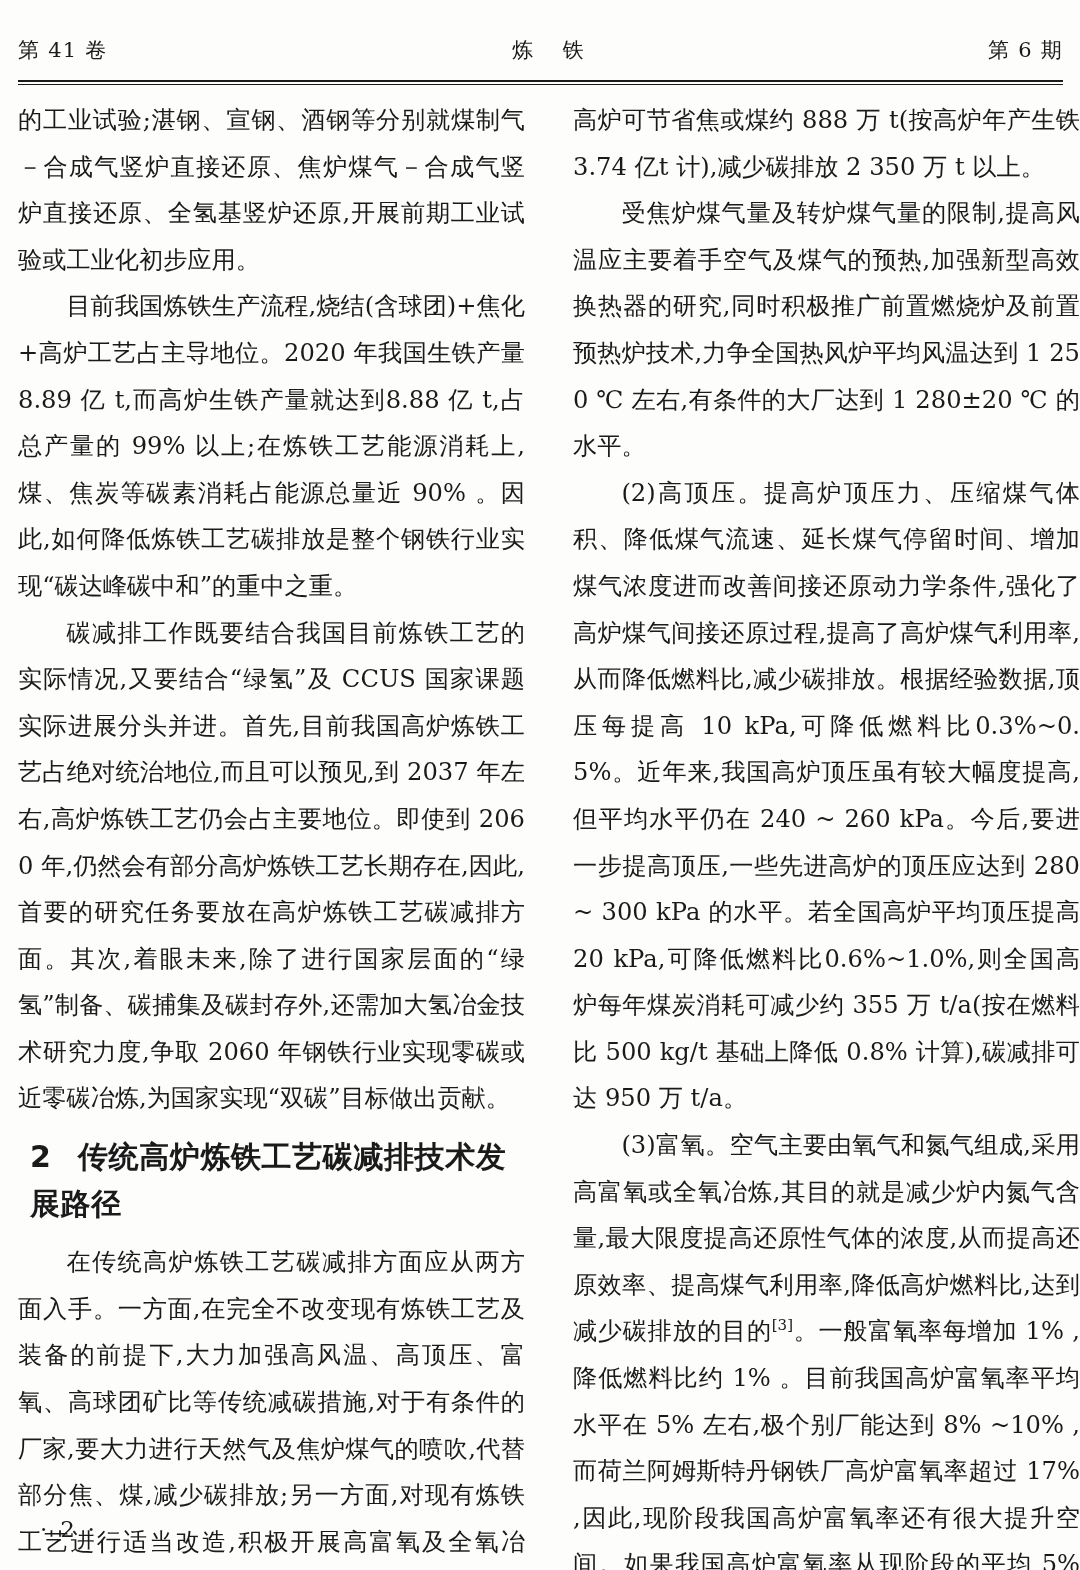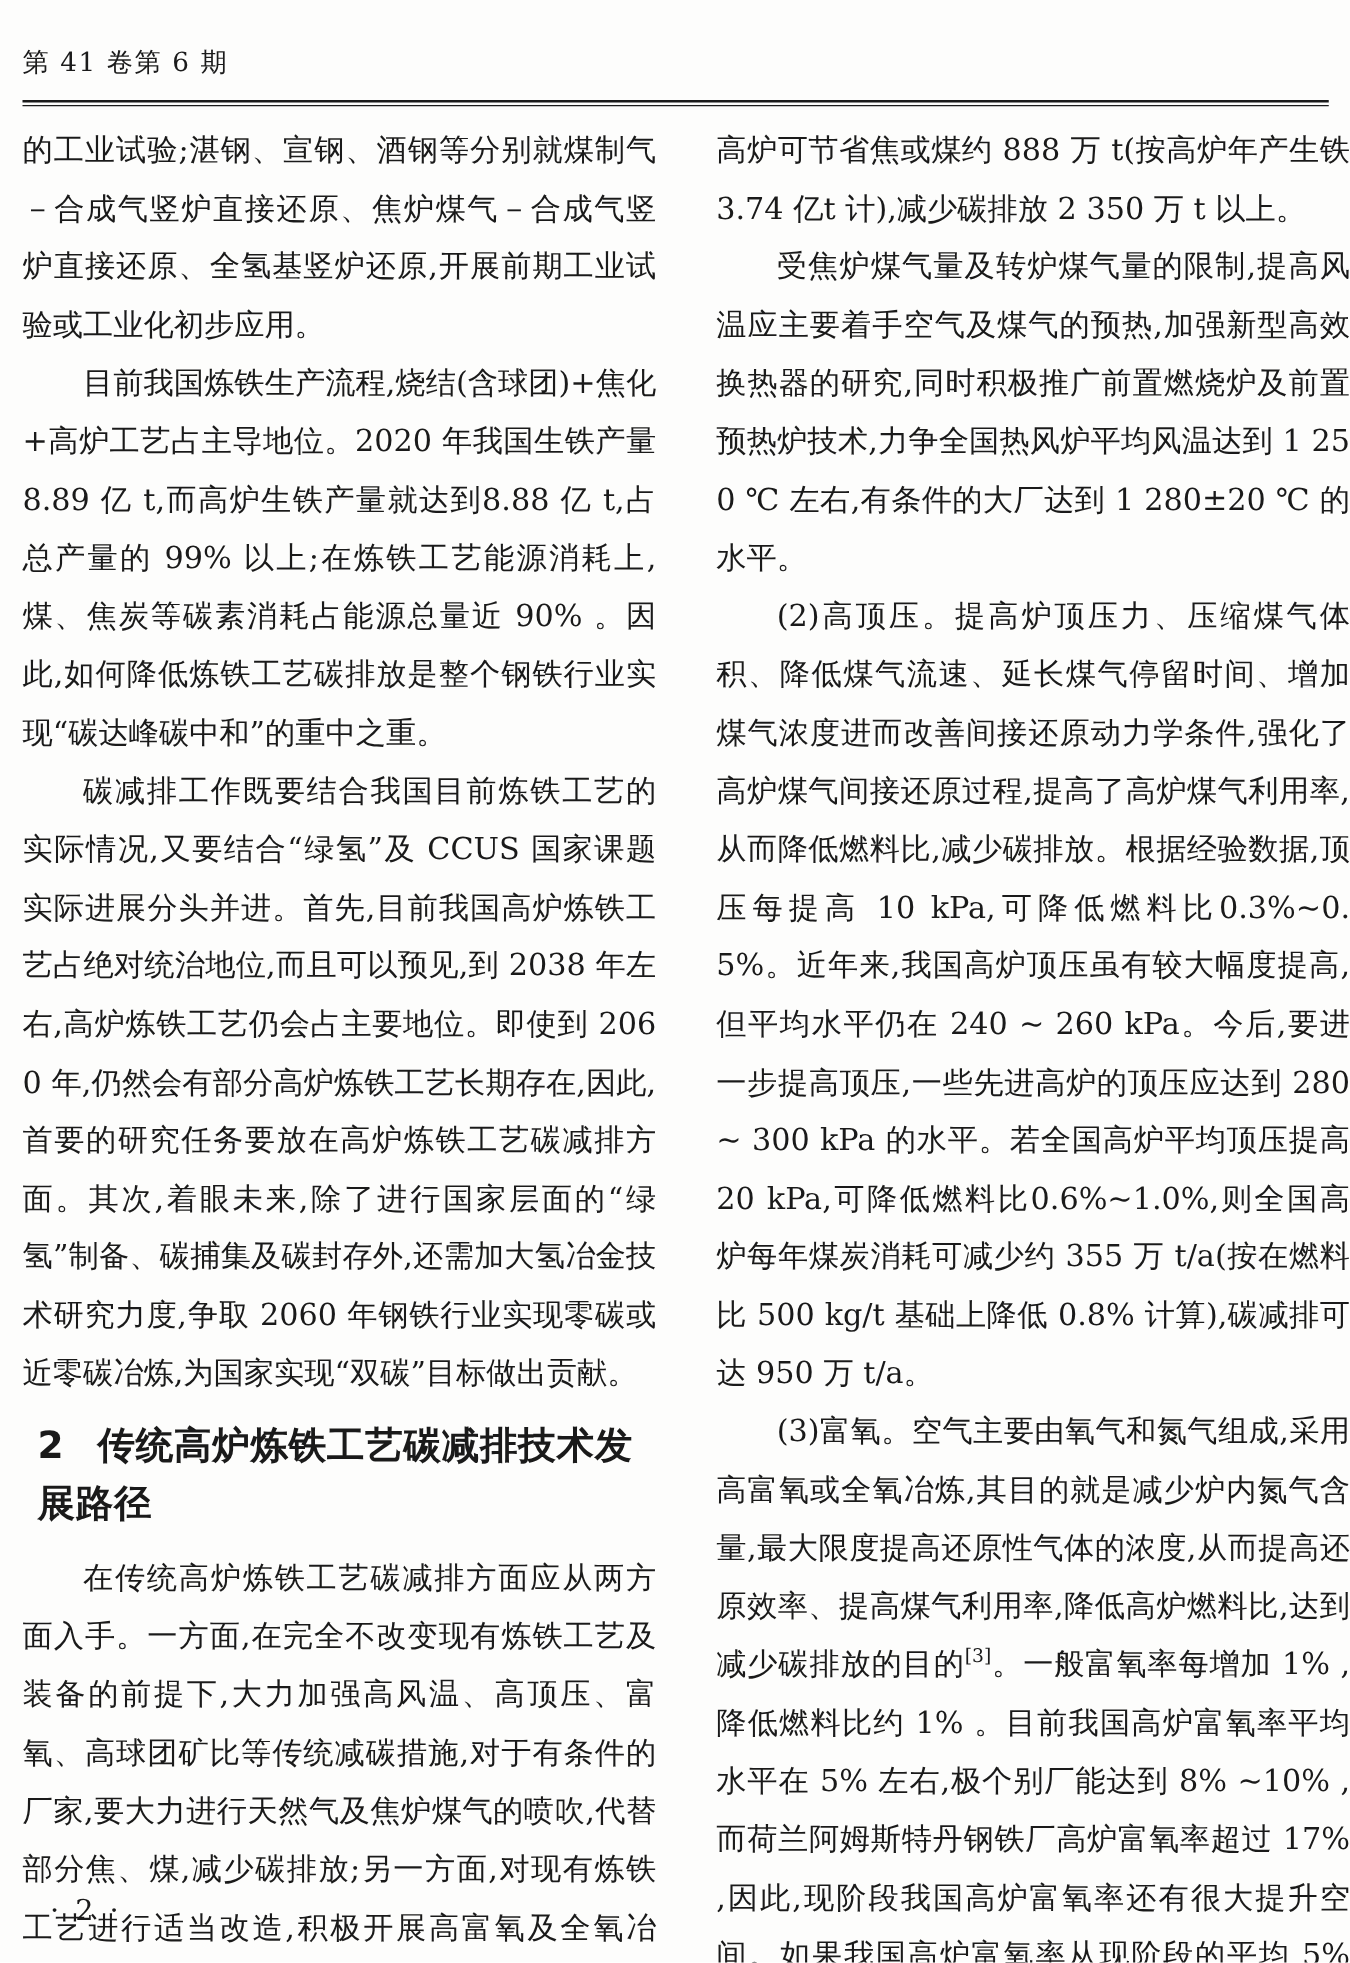--- a/index.html
+++ b/index.html
@@ -23,20 +23,21 @@
 
   
   .running-head {
     position: absolute;
     left: 18px;
     right: 17px;
     top: 36px;
     height: 40px;
     display: flex;
     align-items: baseline;
+    justify-content: space-between;
     font-size: 21px;
     letter-spacing: 0.06em;
     color: #1b1b1b;
   }
   .rh-left  { flex: 0 0 auto; }
   .rh-center{
     flex: 1 1 auto;
     text-align: center;
     letter-spacing: 0.55em;
     text-indent: 0.55em;
@@ -123,35 +124,36 @@
     color: #1b1b1b;
   }
 </style>
 </head>
 <body>
 
 <div class="page">
 
   <div class="running-head">
     <span class="rh-left">第 41 卷</span>
+    <span class="rh-center">炼  铁</span>
     <span class="rh-right">第 6 期</span>
   </div>
 
   <div class="head-rule">
     <div class="thick"></div>
     <div class="gap"></div>
     <div class="thin"></div>
   </div>
 
   <div class="columns">
 
     <div class="col">
       <p class="para">的工业试验;湛钢、宣钢、酒钢等分别就煤制气－合成气竖炉直接还原、焦炉煤气－合成气竖炉直接还原、全氢基竖炉还原,开展前期工业试验或工业化初步应用。</p>
       <p class="para indent">目前我国炼铁生产流程,烧结(含球团)+焦化+高炉工艺占主导地位。2020 年我国生铁产量 8.89 亿 t,而高炉生铁产量就达到8.88 亿 t,占总产量的 99% 以上;在炼铁工艺能源消耗上,煤、焦炭等碳素消耗占能源总量近 90% 。因此,如何降低炼铁工艺碳排放是整个钢铁行业实现“碳达峰碳中和”的重中之重。</p>
-      <p class="para indent">碳减排工作既要结合我国目前炼铁工艺的实际情况,又要结合“绿氢”及 CCUS 国家课题实际进展分头并进。首先,目前我国高炉炼铁工艺占绝对统治地位,而且可以预见,到 2038 年左右,高炉炼铁工艺仍会占主要地位。即使到 2060 年,仍然会有部分高炉炼铁工艺长期存在,因此,首要的研究任务要放在高炉炼铁工艺碳减排方面。其次,着眼未来,除了进行国家层面的“绿氢”制备、碳捕集及碳封存外,还需加大氢冶金技术研究力度,争取 2060 年钢铁行业实现零碳或近零碳冶炼,为国家实现“双碳”目标做出贡献。</p>
+      <p class="para indent">碳减排工作既要结合我国目前炼铁工艺的实际情况,又要结合“绿氢”及 CCUS 国家课题实际进展分头并进。首先,目前我国高炉炼铁工艺占绝对统治地位,而且可以预见,到 2037 年左右,高炉炼铁工艺仍会占主要地位。即使到 2060 年,仍然会有部分高炉炼铁工艺长期存在,因此,首要的研究任务要放在高炉炼铁工艺碳减排方面。其次,着眼未来,除了进行国家层面的“绿氢”制备、碳捕集及碳封存外,还需加大氢冶金技术研究力度,争取 2060 年钢铁行业实现零碳或近零碳冶炼,为国家实现“双碳”目标做出贡献。</p>
       <h2 class="h-sec"><span class="num">2</span><span>传统高炉炼铁工艺碳减排技术发展路径</span></h2>
       <p class="para indent">在传统高炉炼铁工艺碳减排方面应从两方面入手。一方面,在完全不改变现有炼铁工艺及装备的前提下,大力加强高风温、高顶压、富氧、高球团矿比等传统减碳措施,对于有条件的厂家,要大力进行天然气及焦炉煤气的喷吹,代替部分焦、煤,减少碳排放;另一方面,对现有炼铁工艺进行适当改造,积极开展高富氧及全氧冶炼、高富氢及全氢冶炼、高炉煤气自循环、钢化联产等新技术的研究及试验,实现传统炼铁工艺超低碳排放,力争 2030 年传统高炉炼铁工艺碳减排 30% 以上。</p>
 
     </div>
 
     <div class="col">
       <p class="para">高炉可节省焦或煤约 888 万 t(按高炉年产生铁 3.74 亿t 计),减少碳排放 2 350 万 t 以上。</p>
       <p class="para indent">受焦炉煤气量及转炉煤气量的限制,提高风温应主要着手空气及煤气的预热,加强新型高效换热器的研究,同时积极推广前置燃烧炉及前置预热炉技术,力争全国热风炉平均风温达到 1 250 ℃ 左右,有条件的大厂达到 1 280±20 ℃ 的水平。</p>
       <p class="para indent">(2)高顶压。提高炉顶压力、压缩煤气体积、降低煤气流速、延长煤气停留时间、增加煤气浓度进而改善间接还原动力学条件,强化了高炉煤气间接还原过程,提高了高炉煤气利用率,从而降低燃料比,减少碳排放。根据经验数据,顶压每提高 10 kPa,可降低燃料比0.3%~0.5%。近年来,我国高炉顶压虽有较大幅度提高,但平均水平仍在 240 ~ 260 kPa。今后,要进一步提高顶压,一些先进高炉的顶压应达到 280 ~ 300 kPa 的水平。若全国高炉平均顶压提高 20 kPa,可降低燃料比0.6%~1.0%,则全国高炉每年煤炭消耗可减少约 355 万 t/a(按在燃料比 500 kg/t 基础上降低 0.8% 计算),碳减排可达 950 万 t/a。</p>
       <p class="para indent"><span>(3)富氧。空气主要由氧气和氮气组成,采用高富氧或全氧冶炼,其目的就是减少炉内氮气含量,最大限度提高还原性气体的浓度,从而提高还原效率、提高煤气利用率,降低高炉燃料比,达到减少碳排放的目的</span><sup>[3]</sup><span>。一般富氧率每增加 1% ,降低燃料比约 1% 。目前我国高炉富氧率平均水平在 5% 左右,极个别厂能达到 8% ~10% ,而荷兰阿姆斯特丹钢铁厂高炉富氧率超过 17% ,因此,现阶段我国高炉富氧率还有很大提升空间。如果我国高炉富氧率从现阶段的平均 5% 提高到 15% ,可降低燃料比保守估计 50 kg/t 以上,全国高炉每年可节省煤炭约 4 400 万 t,减少碳排放 12 675 万 t 以上。因而,提高富氧率是高炉碳减排的一项重要技术措施。</span></p>

